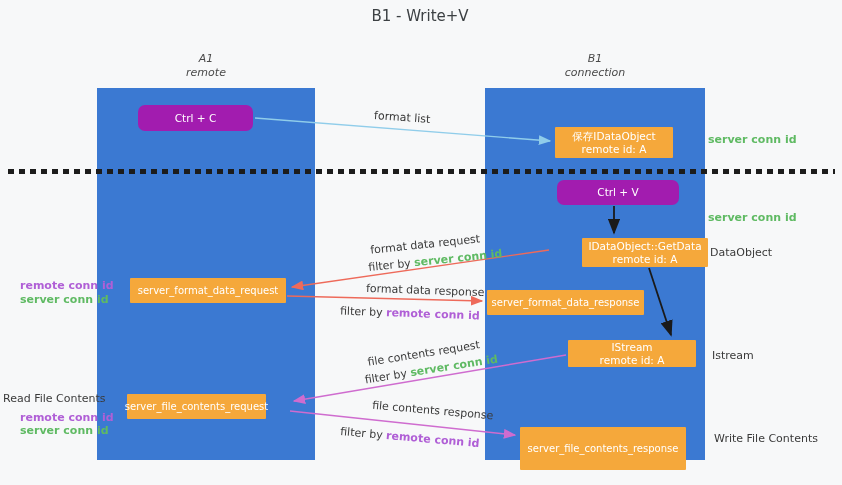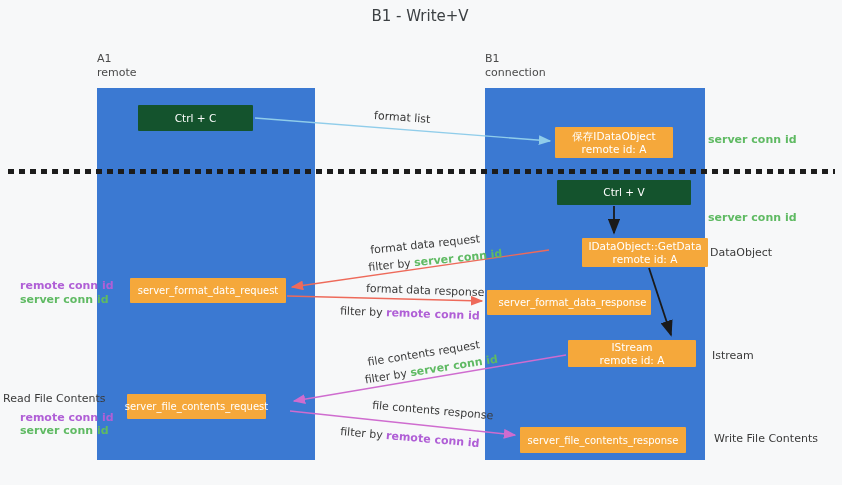--- a/index.html
+++ b/index.html
@@ -1,24 +1,24 @@
 <!DOCTYPE html>
 <html><head>
 <meta charset="utf-8">
 <style>
   html,body{margin:0;padding:0;}
   body{font-family:"DejaVu Sans","Liberation Sans",sans-serif;background:#f7f8f9;}
   .stage{position:relative;width:842px;height:485px;background:#f7f8f9;overflow:hidden;}
   .lane{position:absolute;background:#3b79d2;}
-  .hdr{position:absolute;font-size:11px;color:#4a4a4a;line-height:14px;}
+  .hdr{position:absolute;text-align:center;font-size:11px;color:#4a4a4a;line-height:14px;font-style:italic;}
   .title{position:absolute;text-align:center;font-size:15px;color:#3c4043;line-height:20px;}
   .node{position:absolute;display:flex;flex-direction:column;align-items:center;justify-content:center;
         color:#fff;font-size:10.5px;line-height:13px;text-align:center;white-space:nowrap;border-radius:1px;}
   .node-sm{font-size:10px;}
-  .green-box{background:#14532d;}
+  .green-box{background:#a21caf;border-radius:7px;}
   .orange-box{background:#f5a83b;}
   .albl{position:absolute;font-size:11px;color:#3a3a3a;white-space:nowrap;transform-origin:center;}
   .side{position:absolute;font-size:11px;white-space:nowrap;}
   .green{color:#5fba63;font-weight:bold;}
   .purple{color:#b05fd6;font-weight:bold;}
   .dark{color:#3a3a3a;}
   .dots{position:absolute;left:8px;top:169px;width:827px;height:5px;
         background:repeating-linear-gradient(90deg,#1c1c1c 0 6px,transparent 6px 11px);}
   svg.overlay{position:absolute;left:0;top:0;pointer-events:none;}
 </style>
@@ -76,35 +76,35 @@
     <div>server_format_data_request</div>
   </div>
   <div class="node orange-box node-sm" style="left:127px;top:394px;width:139px;height:25px;">
     <div>server_file_contents_request</div>
   </div>
 
   <div class="node orange-box" style="left:555px;top:127px;width:118px;height:31px;">
     <div>保存IDataObject</div>
     <div>remote id: A</div>
   </div>
-  <div class="node green-box" style="left:557px;top:180px;width:134px;height:25px;text-align:right;">
+  <div class="node green-box" style="left:557px;top:180px;width:122px;height:25px;text-align:right;">
     <div>Ctrl + V</div>
   </div>
   <div class="node orange-box" style="left:582px;top:238px;width:126px;height:29px;">
     <div>IDataObject::GetData</div>
     <div>remote id: A</div>
   </div>
-  <div class="node orange-box node-sm" style="left:487px;top:290px;width:157px;height:25px;padding-left:7px;">
+  <div class="node orange-box node-sm" style="left:487px;top:290px;width:157px;height:25px;">
     <div>server_format_data_response</div>
   </div>
   <div class="node orange-box" style="left:568px;top:340px;width:128px;height:27px;">
     <div>IStream</div>
     <div>remote id: A</div>
   </div>
-  <div class="node orange-box node-sm" style="left:520px;top:427px;width:166px;height:26px;">
+  <div class="node orange-box node-sm" style="left:520px;top:427px;width:166px;height:43px;">
     <div>server_file_contents_response</div>
   </div>
 
   <div class="albl" style="left:374px;top:111px;transform:rotate(4deg);">format list</div>
 
   <div class="albl" style="left:370px;top:238px;transform:rotate(-6deg);">format data request</div>
   <div class="albl" style="left:368px;top:254px;transform:rotate(-6deg);">
     <span>filter by</span>
     <span class="green">server conn id</span>
   </div>

